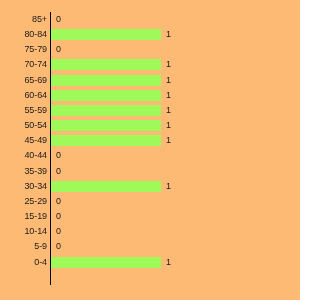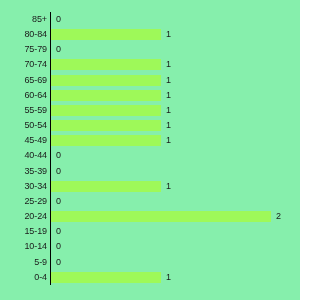--- a/index.html
+++ b/index.html
@@ -12,21 +12,21 @@
     width: 300px;
     height: 300px;
     overflow: hidden;
     font-family: "Liberation Sans", sans-serif;
   }
 
   #chart-root {
     position: relative;
     width: 300px;
     height: 300px;
-    background: #86efac;
+    background: #fdba74;
     box-sizing: border-box;
   }
 
   
   #plot-area {
     position: absolute;
     left: 0;
     top: 12px;
     width: 300px;
     height: 273px;
@@ -172,27 +172,20 @@
             <div class="bar-value" style="left: 115px;">1</div>
           </div>
         </div>
         <div class="bar-row">
           <div class="cat-label">25-29</div>
           <div class="bar-track">
             <div class="bar-value" style="left: 5px;">0</div>
           </div>
         </div>
         <div class="bar-row">
-          <div class="cat-label">20-24</div>
-          <div class="bar-track">
-            <div class="bar-fill" style="width: 220px; background: rgb(158, 249, 89);"></div>
-            <div class="bar-value" style="left: 225px;">2</div>
-          </div>
-        </div>
-        <div class="bar-row">
           <div class="cat-label">15-19</div>
           <div class="bar-track">
             <div class="bar-value" style="left: 5px;">0</div>
           </div>
         </div>
         <div class="bar-row">
           <div class="cat-label">10-14</div>
           <div class="bar-track">
             <div class="bar-value" style="left: 5px;">0</div>
           </div>

